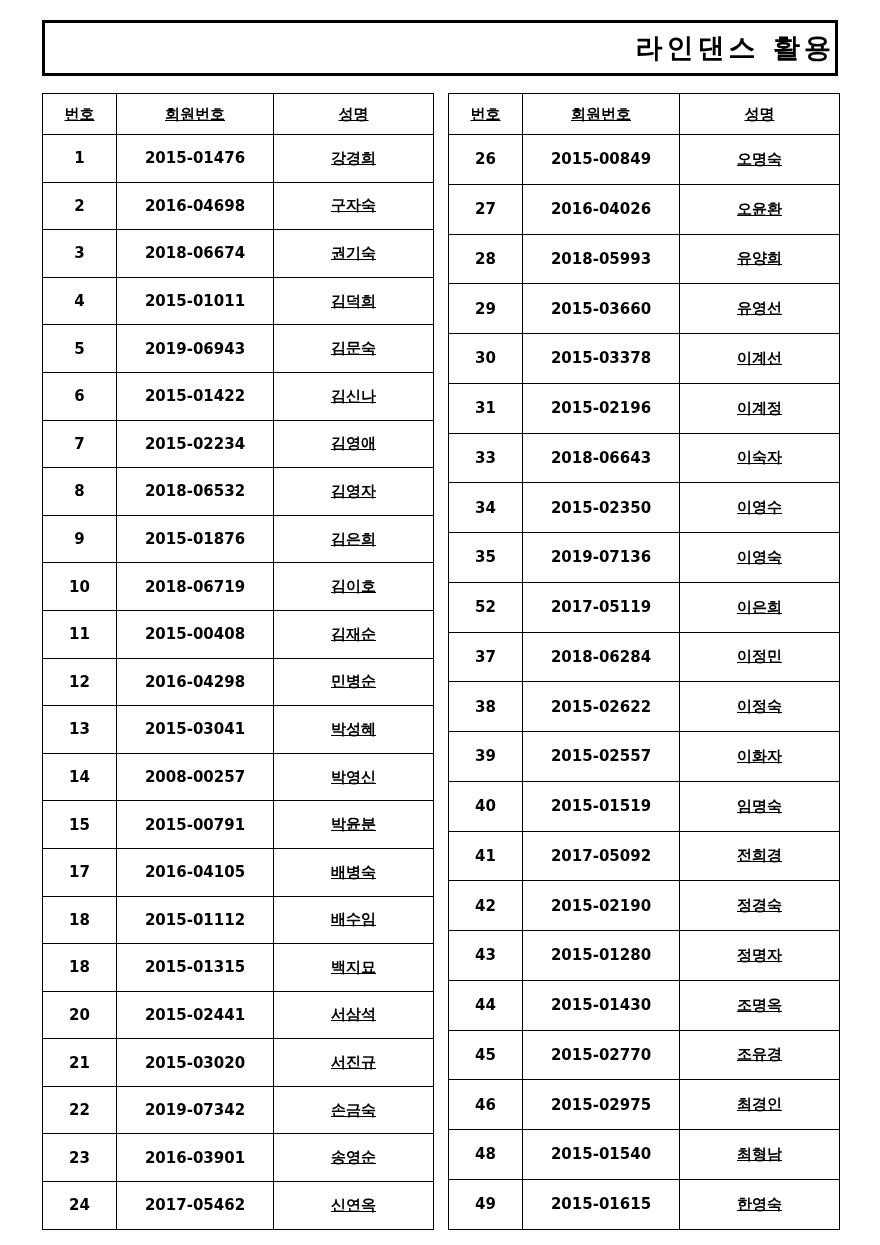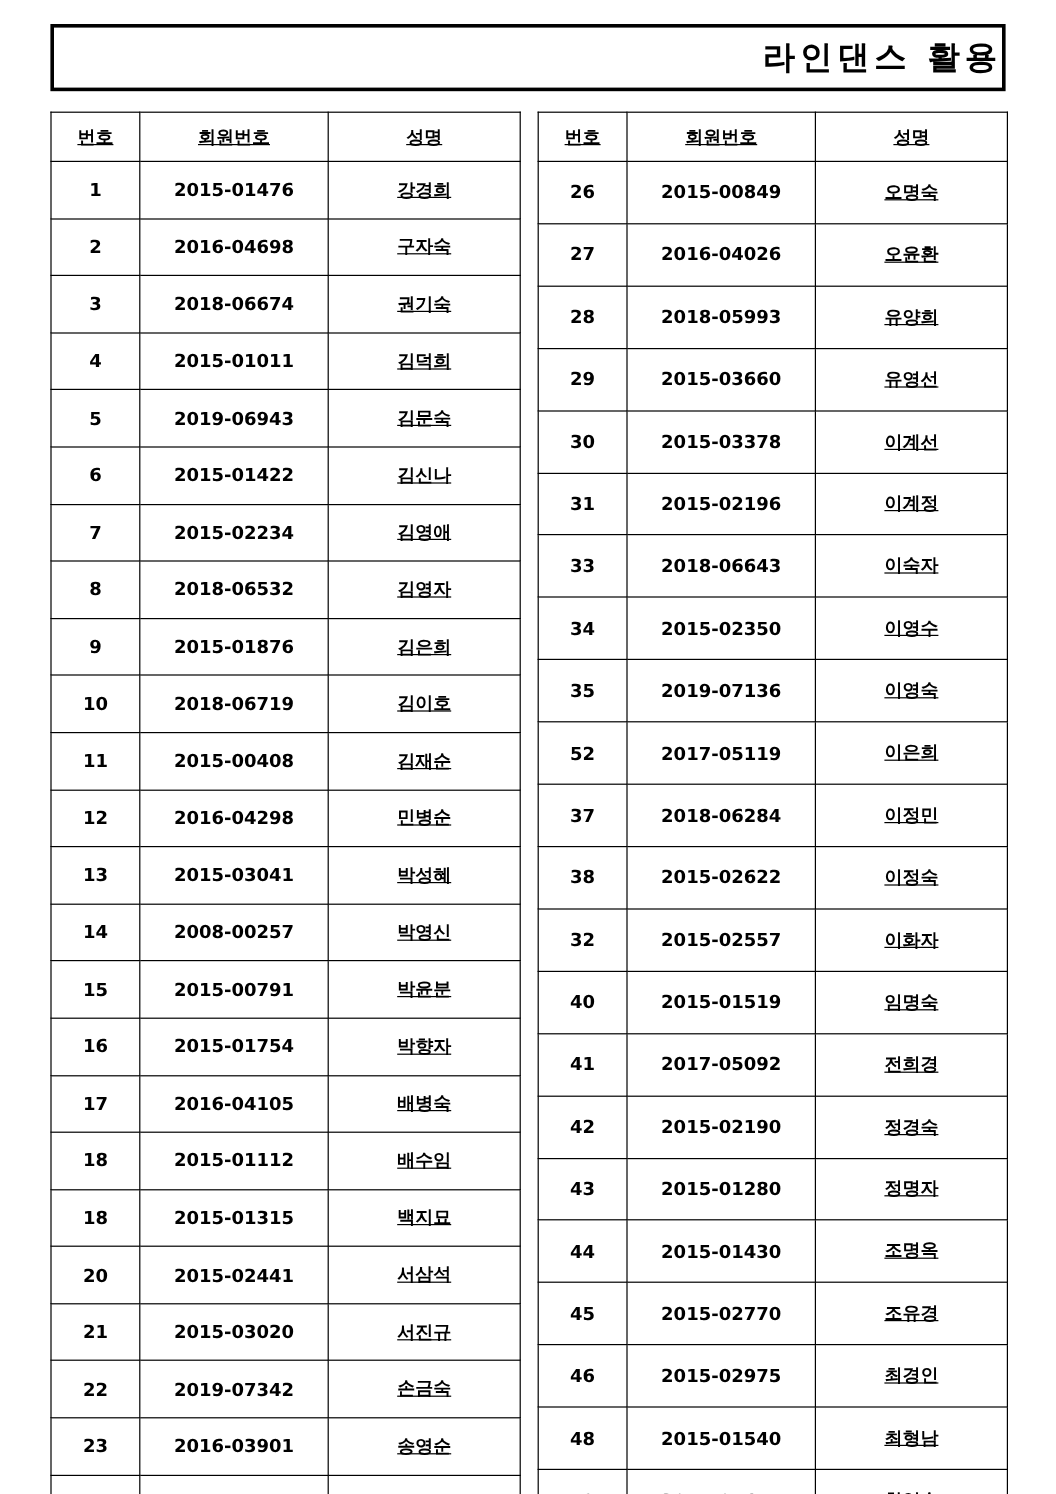--- a/index.html
+++ b/index.html
@@ -164,25 +164,20 @@
             <td class="num">14</td>
             <td class="id">2008-00257</td>
             <td class="name">박영신</td>
           </tr>
           <tr>
             <td class="num">15</td>
             <td class="id">2015-00791</td>
             <td class="name">박윤분</td>
           </tr>
           <tr>
-            <td class="num">16</td>
-            <td class="id">2015-01754</td>
-            <td class="name">박향자</td>
-          </tr>
-          <tr>
             <td class="num">17</td>
             <td class="id">2016-04105</td>
             <td class="name">배병숙</td>
           </tr>
           <tr>
             <td class="num">18</td>
             <td class="id">2015-01112</td>
             <td class="name">배수임</td>
           </tr>
           <tr>
@@ -286,21 +281,21 @@
             <td class="num">37</td>
             <td class="id">2018-06284</td>
             <td class="name">이정민</td>
           </tr>
           <tr>
             <td class="num">38</td>
             <td class="id">2015-02622</td>
             <td class="name">이정숙</td>
           </tr>
           <tr>
-            <td class="num">32</td>
+            <td class="num">39</td>
             <td class="id">2015-02557</td>
             <td class="name">이화자</td>
           </tr>
           <tr>
             <td class="num">40</td>
             <td class="id">2015-01519</td>
             <td class="name">임명숙</td>
           </tr>
           <tr>
             <td class="num">41</td>

